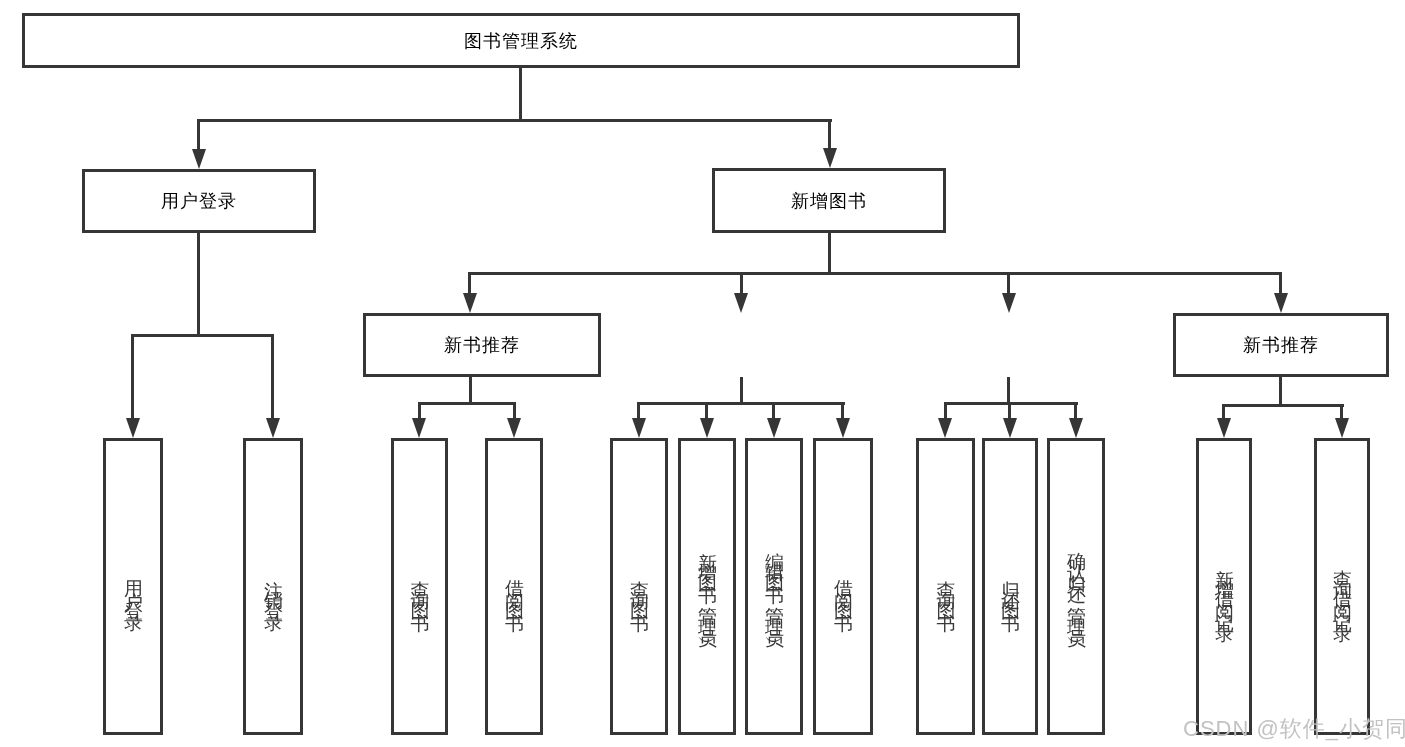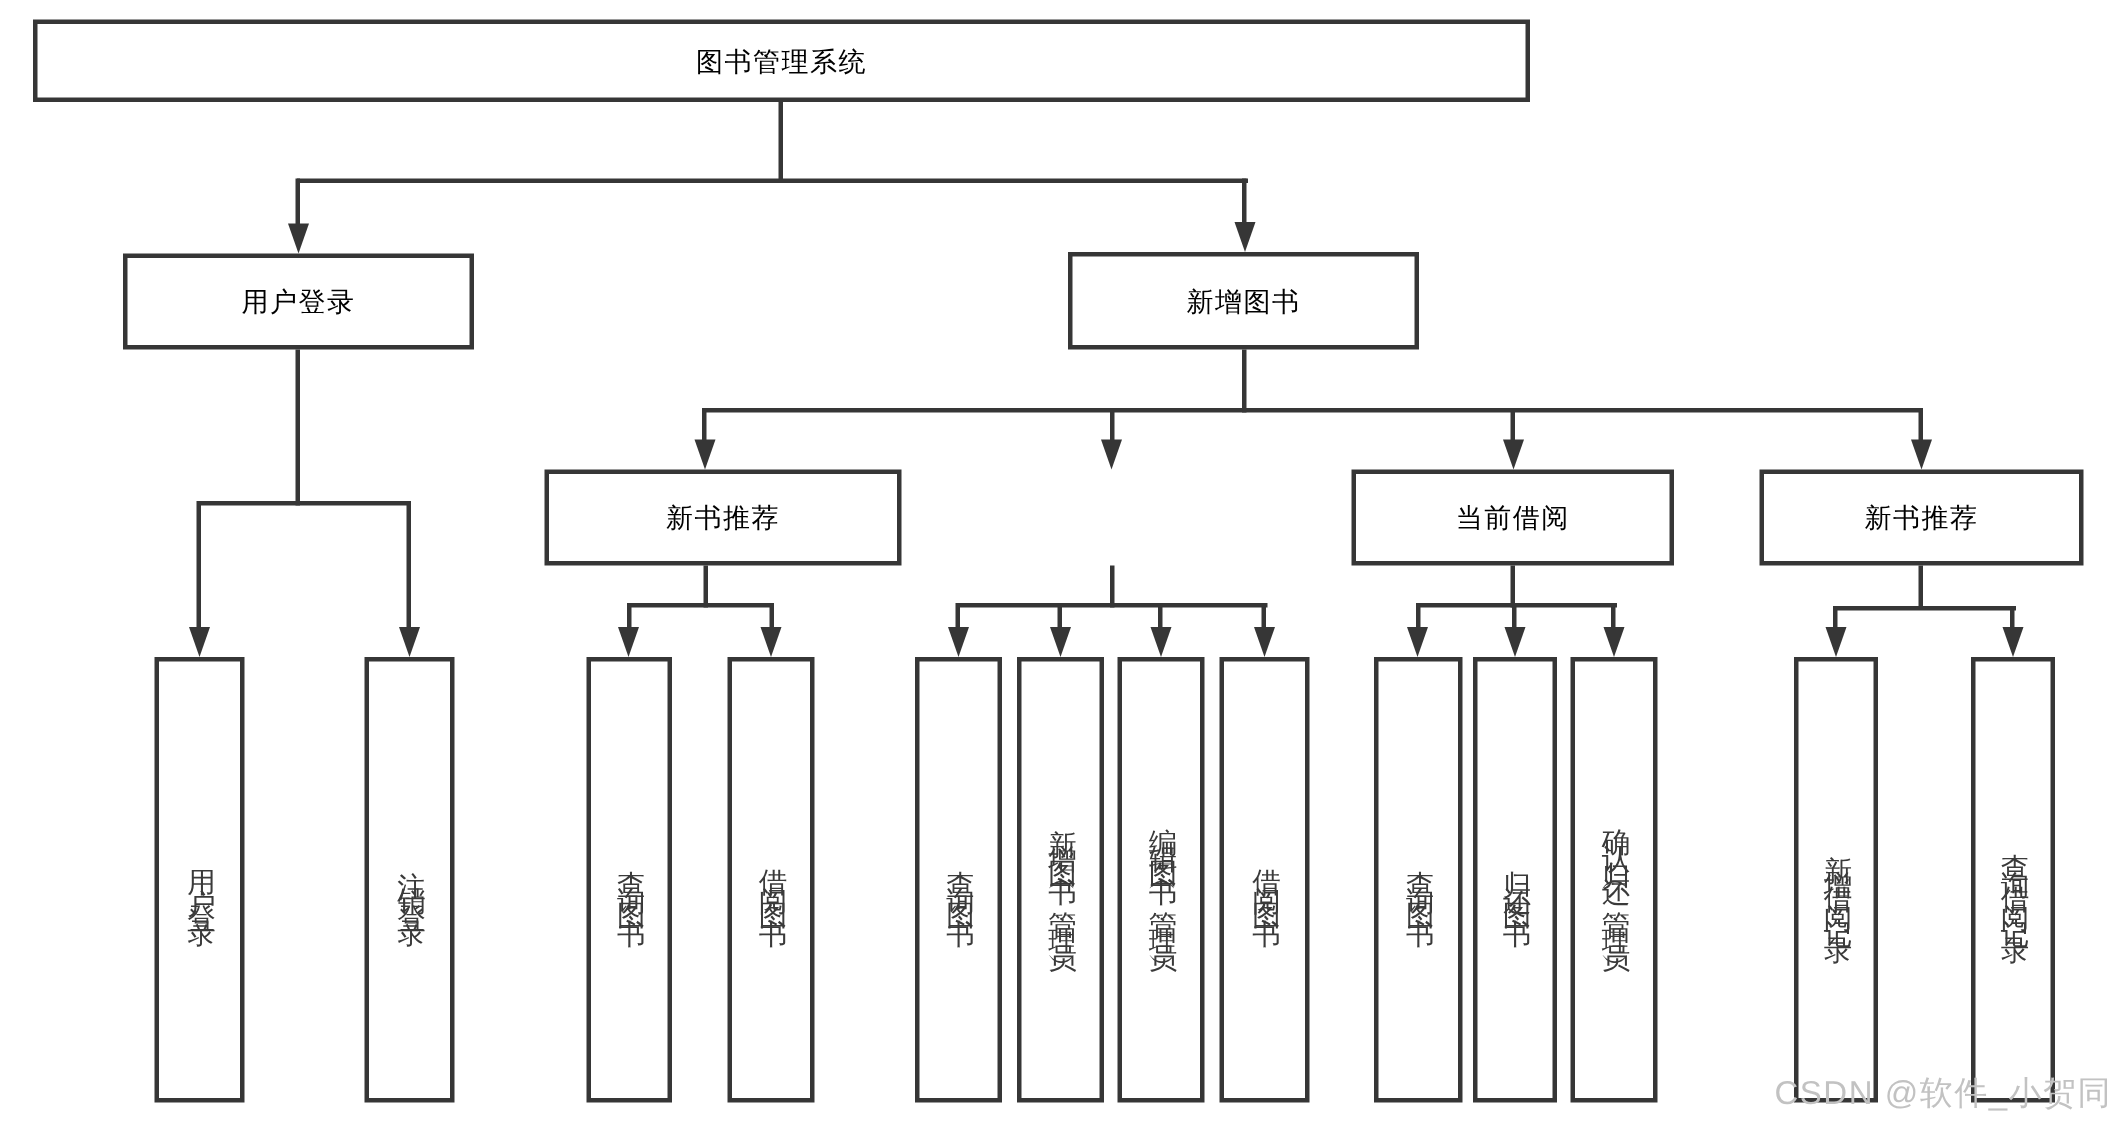--- a/index.html
+++ b/index.html
@@ -40,23 +40,20 @@
 
   <div class="node" style="left:82px;top:169px;width:234px;height:64px">
     <span class="hlabel">用户登录</span>
   </div>
   <div class="node" style="left:712px;top:168px;width:234px;height:65px">
     <span class="hlabel">新增图书</span>
   </div>
 
   <div class="node" style="left:363px;top:313px;width:238px;height:64px">
     <span class="hlabel">新书推荐</span>
-  </div>
-  <div class="node" style="left:901px;top:313px;width:215px;height:64px">
-    <span class="hlabel">当前借阅</span>
   </div>
   <div class="node" style="left:1173px;top:313px;width:216px;height:64px">
     <span class="hlabel">新书推荐</span>
   </div>
 
   <div class="node" style="left:103px;top:438px;width:60px;height:297px">
     <span class="vlabel">用户登录</span>
   </div>
   <div class="node" style="left:243px;top:438px;width:60px;height:297px">
     <span class="vlabel">注销登录</span>

